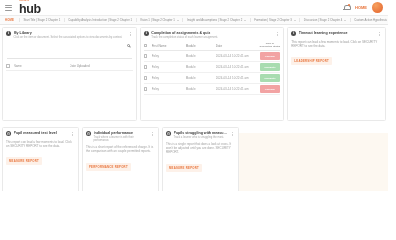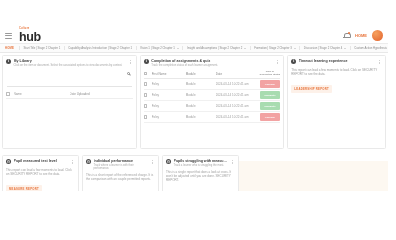--- a/index.html
+++ b/index.html
@@ -2,21 +2,21 @@
 <html><head>
 <meta charset="utf-8">
 <style>
   * { box-sizing: border-box; margin: 0; padding: 0; }
   html, body {
     width: 396px; height: 191px;
     font-family: "Liberation Sans", sans-serif;
     background: #ffffff;
     overflow: hidden;
   }
-  #app { position: relative; width: 388px; height: 191px; background:#fff;margin-top:28px; }
+  #app { position: relative; width: 388px; height: 191px; background:#fff; }
 
   
   .topbar {
     height: 16px; background:#ffffff;
     display:flex; align-items:center;
     padding: 0 5px;
     border-bottom: 1px solid #ececec;
     position: relative;
   }
   .hamburger { width:7px; height:6px; margin-right:7px; display:flex; flex-direction:column; justify-content:space-between; cursor:pointer; }

